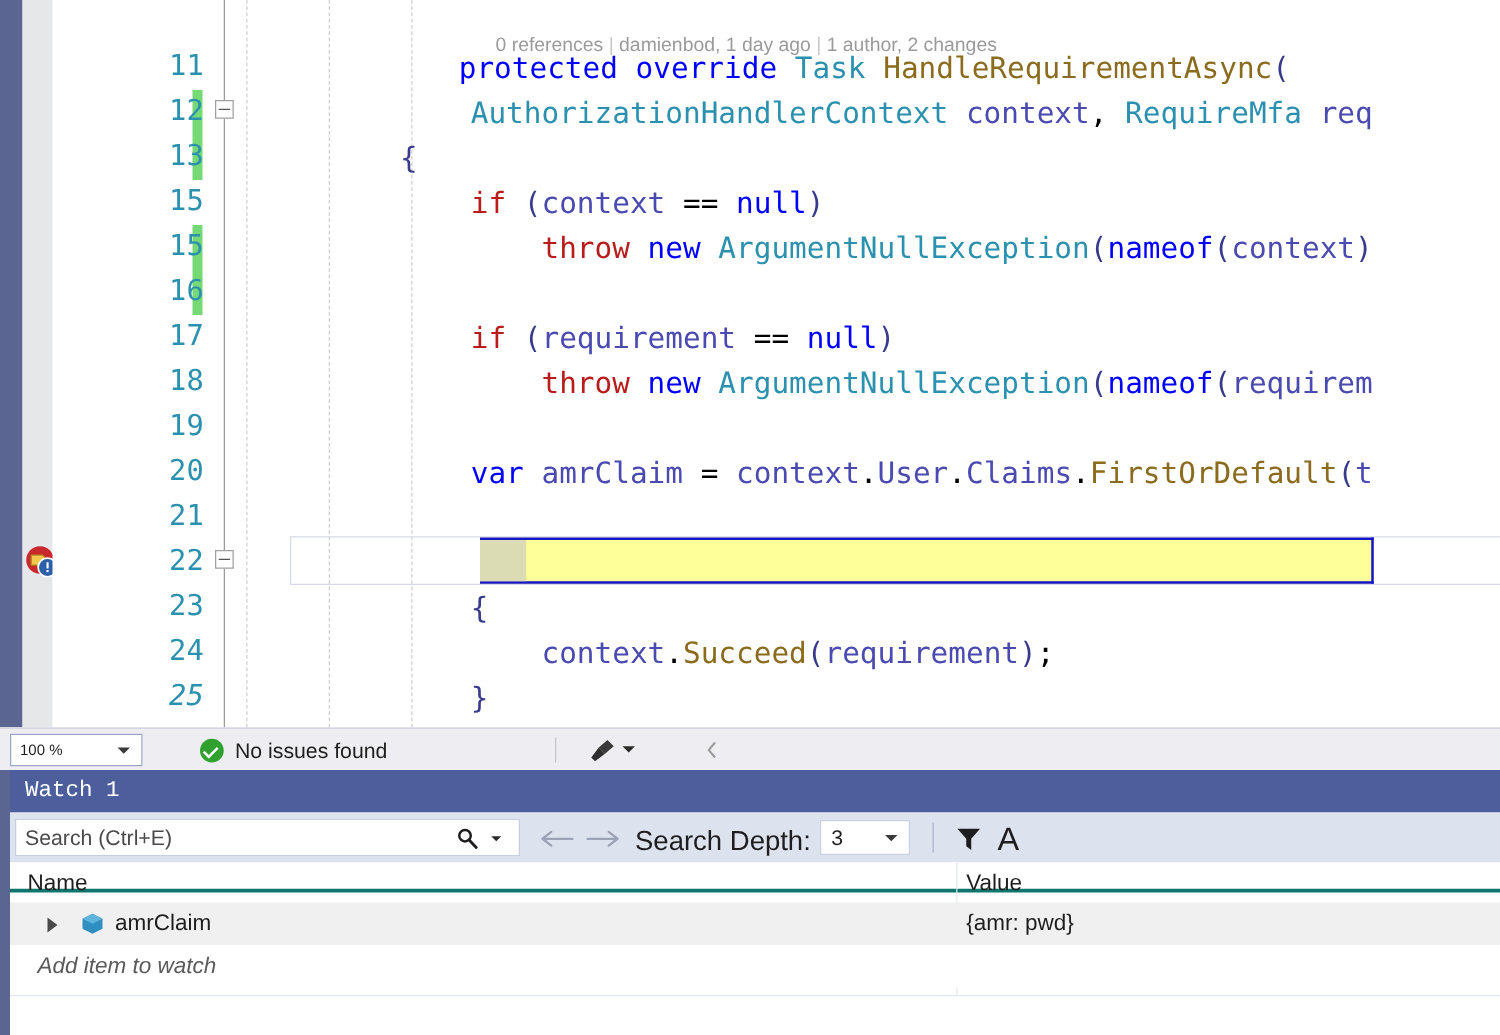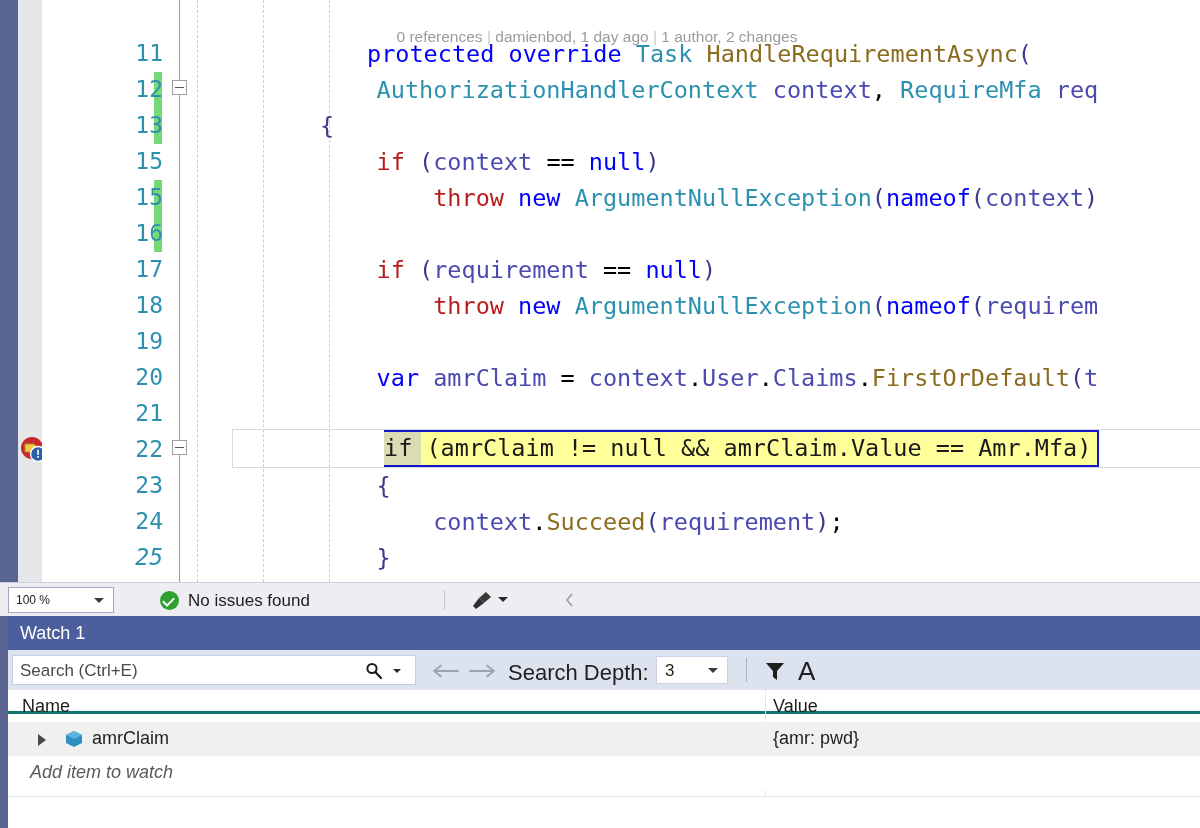--- a/index.html
+++ b/index.html
@@ -87,21 +87,21 @@
   .sb-divider { position:absolute; left:444px; top:7px; width:1px; height:20px; background:#c5c5c5; }
   .sb-brush { position:absolute; left:470px; top:8px; width:22px; height:20px; }
   .sb-brush-arw { position:absolute; left:498px; top:14px; width:0;height:0;
                   border-left:5px solid transparent;border-right:5px solid transparent;border-top:5px solid #2b2b2b;}
   .sb-left-chev { position:absolute; left:565px; top:10px; width:9px; height:14px; }
 
   
   #watch { position:absolute; left:0; top:616px; width:1200px; height:212px; background:#eef1f8; }
   .watch-left { position:absolute; left:0; top:0; width:8px; height:212px; background:#5b6591; }
   .watch-title { position:absolute; left:8px; top:0; width:1192px; height:34px; background:#4c5f9c; }
-  .watch-title span { position:absolute; left:12px; top:7px; color:#ffffff; font-size:18px; }
+  .watch-title span { position:absolute; left:12px; top:7px; color:#ffffff; font-size:18px;font-family:Liberation Mono, monospace; }
 
   .watch-toolbar { position:absolute; left:8px; top:34px; width:1192px; height:40px; background:#dde2ef; }
   .search-box { position:absolute; left:4px; top:5px; width:404px; height:30px;
                 background:#ffffff; border:1px solid #c6cee0;padding-left:16px; }
   .search-box .ph { position:absolute; left:7px; top:5px; font-size:17px; color:#4a4a4a;
                     font-family:"Liberation Sans", sans-serif; font-style:normal; }
   .mag { position:absolute; right:32px; top:6px; width:18px; height:18px; }
   .mag-arw { position:absolute; right:14px; top:13px; width:0;height:0;
              border-left:4px solid transparent;border-right:4px solid transparent;border-top:4px solid #2b2b2b;}
   .arrow-l { position:absolute; left:424px; top:14px; width:30px; height:14px; }
@@ -306,15 +306,14 @@
       <div class="row r1">
         <span class="addwatch">Add item to watch</span>
       </div>
 
       <div class="grid-bottomline"></div>
     </div>
   </div>
 
   <div class="hl-line" id="hl-line" style="width: 715.422px;"></div>
   <div class="hl-word"></div>
-  <div class="hl-text" id="hl-text">if (amrClaim != null &amp;&amp; amrClaim.Value == Amr.Mfa)</div>
 
 </div>
 
 </body></html>

